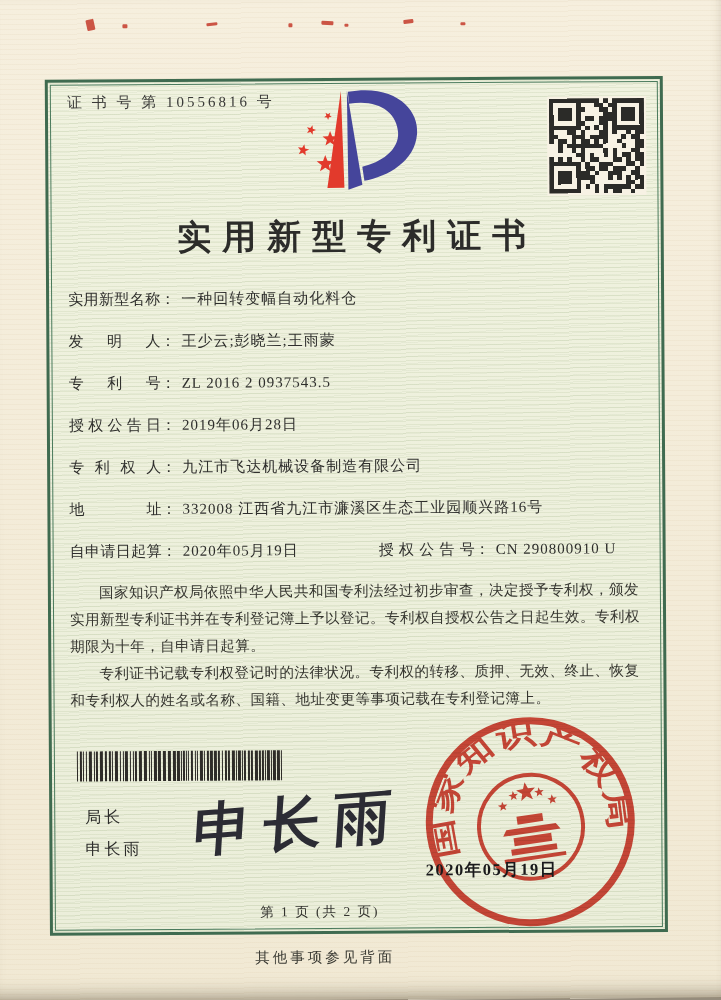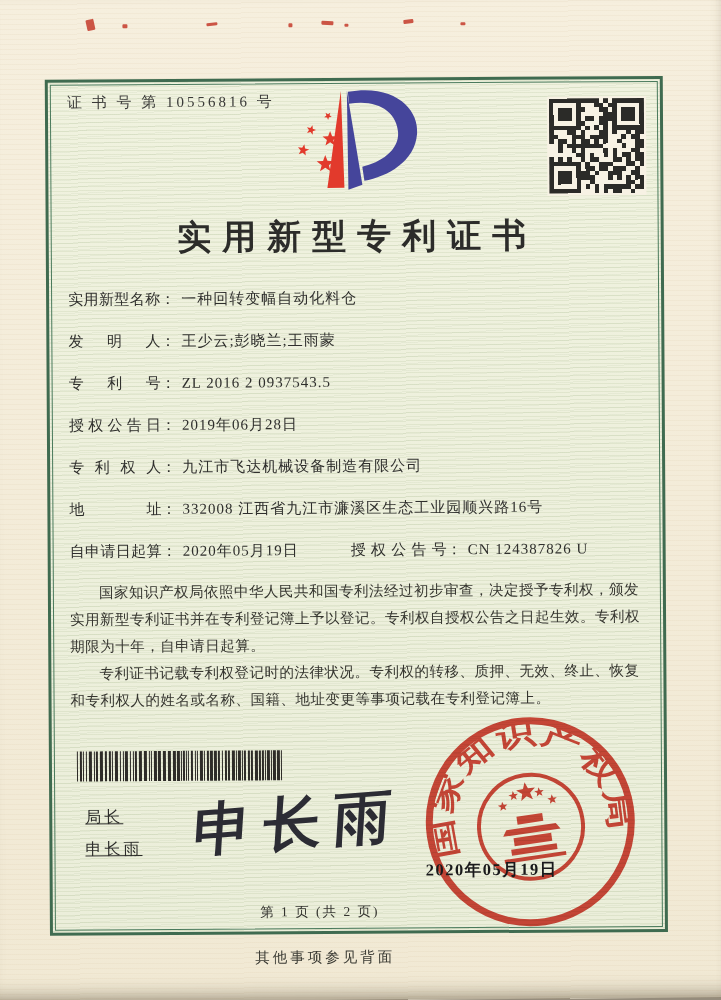--- a/index.html
+++ b/index.html
@@ -41,29 +41,29 @@
     position:absolute;left:54px;top:222px;width:612px;text-align:center;
     font-size:34px;font-weight:700;letter-spacing:11px;color:#2c2c2a;text-indent:11px;
   }
 
   .fields{position:absolute;left:76px;top:297px;width:560px;color:#2f2f2d;}
   .row{font-size:15px;line-height:18px;margin-bottom:24px;white-space:nowrap;}
   .f-label{display:inline-block;width:92px;text-align:justify;text-align-last:justify;vertical-align:top;font-family:Liberation Serif, serif;}
   .f-sep{display:inline-block;margin-right:6px;}
   .f-value{letter-spacing:1px;}
   .grant-second{margin-left:52px;}
-  .grant-second .f-label{width:96px;}
+  .grant-second .f-label{width:96px;margin-left:28px;}
 
   .paras{position:absolute;left:76px;top:586px;width:572px;color:#35352f;}
   .paras p{margin:0;font-size:14.5px;line-height:27px;text-indent:2em;letter-spacing:.5px;}
 
   .barcode{position:absolute;left:80px;top:756px;width:214px;height:34px;}
 
   .director{position:absolute;left:90px;top:814px;font-size:16px;color:#2c2c2a;letter-spacing:3px;}
-  .director div{margin-bottom:11px;text-decoration:underline;}
+  .director div{margin-bottom:11px;}
   .signature{
     position:absolute;left:198px;top:792px;width:230px;
     font-size:58px;color:#2c2c34;font-weight:600;letter-spacing:12px;
     transform:rotate(-4deg) skewX(-8deg);white-space:nowrap;
   }
 
   .seal{position:absolute;left:428px;top:724px;width:214px;height:214px;opacity:.92;
         mix-blend-mode:multiply;transform:rotate(-8deg);}
   .seal-date{position:absolute;left:430px;top:868px;font-size:16.5px;color:#19191b;
              letter-spacing:1.5px;font-weight:600;z-index:5;}
@@ -367,21 +367,21 @@
     <div class="row">
       <span class="f-label">授权公告日</span><span class="f-sep">：</span><span class="f-value">2019年06月28日</span>
     </div>
     <div class="row">
       <span class="f-label">专利权人</span><span class="f-sep">：</span><span class="f-value">九江市飞达机械设备制造有限公司</span>
     </div>
     <div class="row">
       <span class="f-label">地址</span><span class="f-sep">：</span><span class="f-value">332008 江西省九江市濂溪区生态工业园顺兴路16号</span>
     </div>
     <div class="row">
-      <span class="f-label">自申请日起算</span><span class="f-sep">：</span><span class="f-value">2020年05月19日</span><span class="grant-second"><span class="f-label">授权公告号</span><span class="f-sep">：</span><span class="f-value">CN 124387826 U</span></span>
+      <span class="f-label">自申请日起算</span><span class="f-sep">：</span><span class="f-value">2020年05月19日</span><span class="grant-second"><span class="f-label">授权公告号</span><span class="f-sep">：</span><span class="f-value">CN 290800910 U</span></span>
     </div>
   </div>
 
   <div class="paras">
     <p>国家知识产权局依照中华人民共和国专利法经过初步审查，决定授予专利权，颁发实用新型专利证书并在专利登记簿上予以登记。专利权自授权公告之日起生效。专利权期限为十年，自申请日起算。</p>
     <p>专利证书记载专利权登记时的法律状况。专利权的转移、质押、无效、终止、恢复和专利权人的姓名或名称、国籍、地址变更等事项记载在专利登记簿上。</p>
   </div>
 
   <svg id="barcode-svg" class="barcode" viewBox="0 0 214 34" preserveAspectRatio="none">
       <rect x="2" y="2" width="1" height="30" fill="#2e2c28"></rect>

